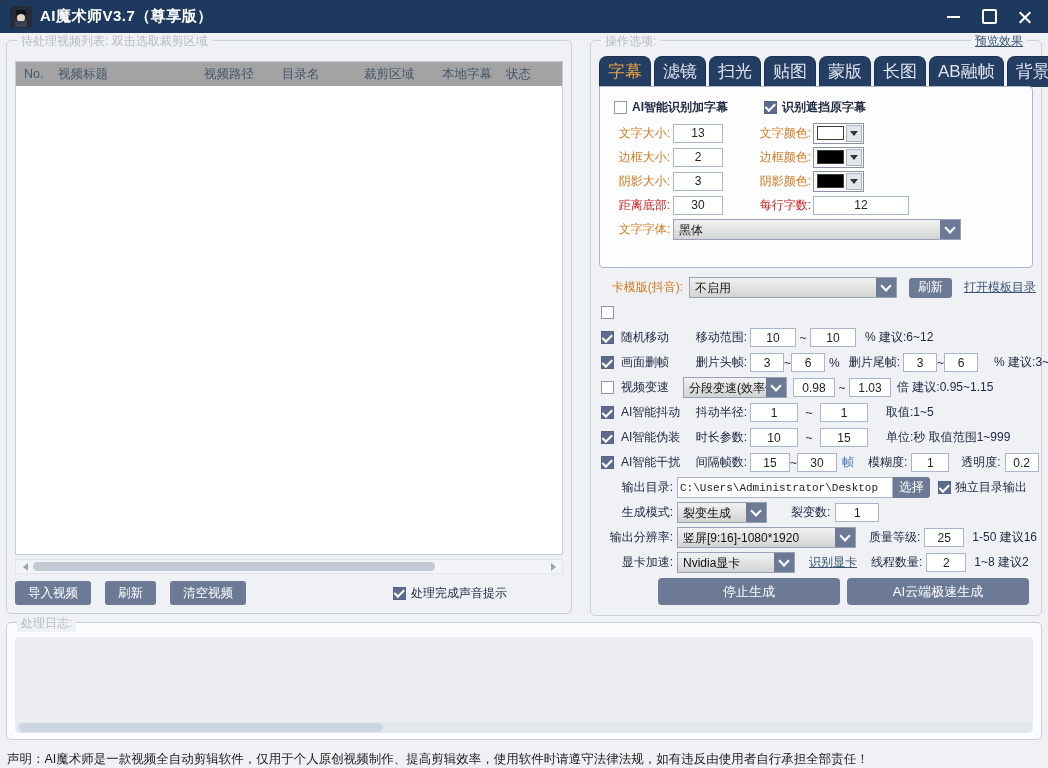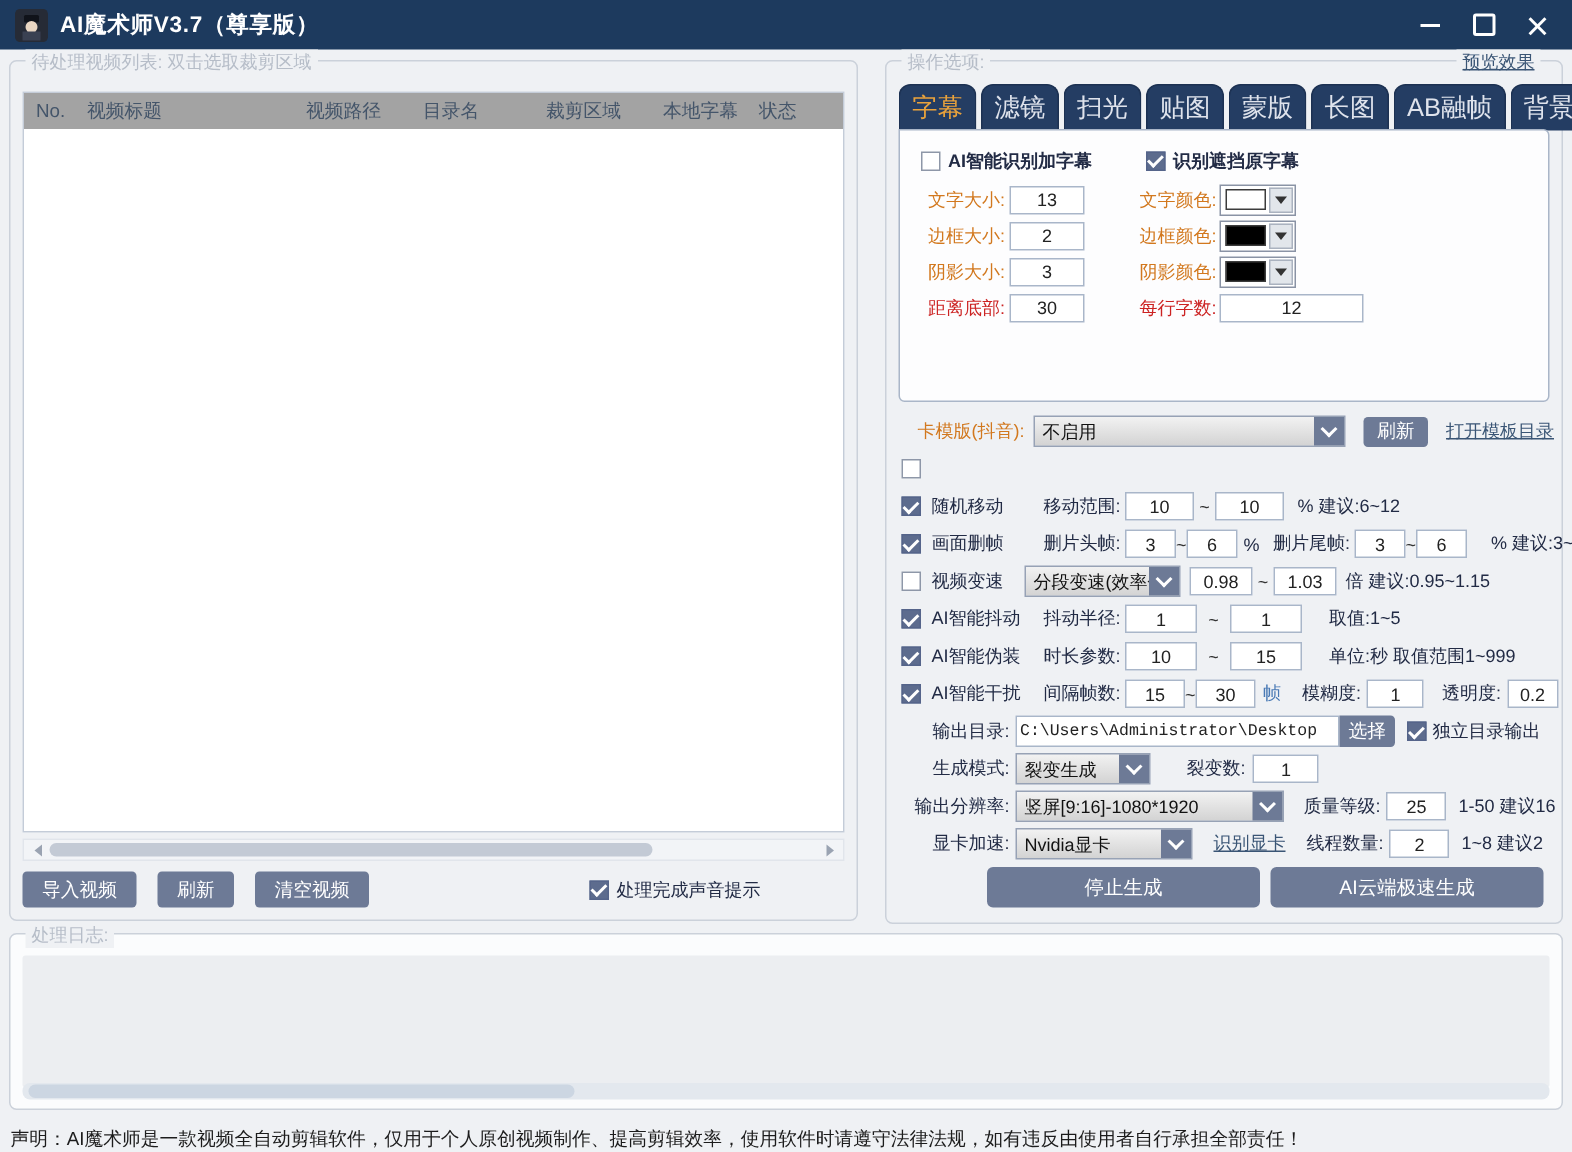--- a/index.html
+++ b/index.html
@@ -205,20 +205,29 @@
             <span class="tri-d"></span>
           </span>
       </span>
     </div>
     <div class="srow">
       <span class="sl1 lred">距离底部:</span>
       <input class="inp" style="width: 50px; margin-left: 3px;" value="30">
       <span class="sl2 lred">每行字数:</span>
       <input class="inp" style="width: 96px; margin-left: 2px;" value="12">
     </div>
+    <div class="srow">
+      <span class="sl1 lorange">文字字体:</span>
+      <span class="dd" style="width:288px;margin-left:3px;">
+        <span class="txt">黑体</span>
+        <span class="arr">
+            <span class="chev"></span>
+          </span>
+      </span>
+    </div>
   </div>
 
   <div class="rows">
 
     <div class="prow">
       <span class="plabel lorange" style="width:86px;">卡模版(抖音):</span>
       <span class="dd" style="width:208px;margin-left:6px;">
         <span class="txt">不启用</span>
         <span class="arr">
             <span class="chev"></span>

